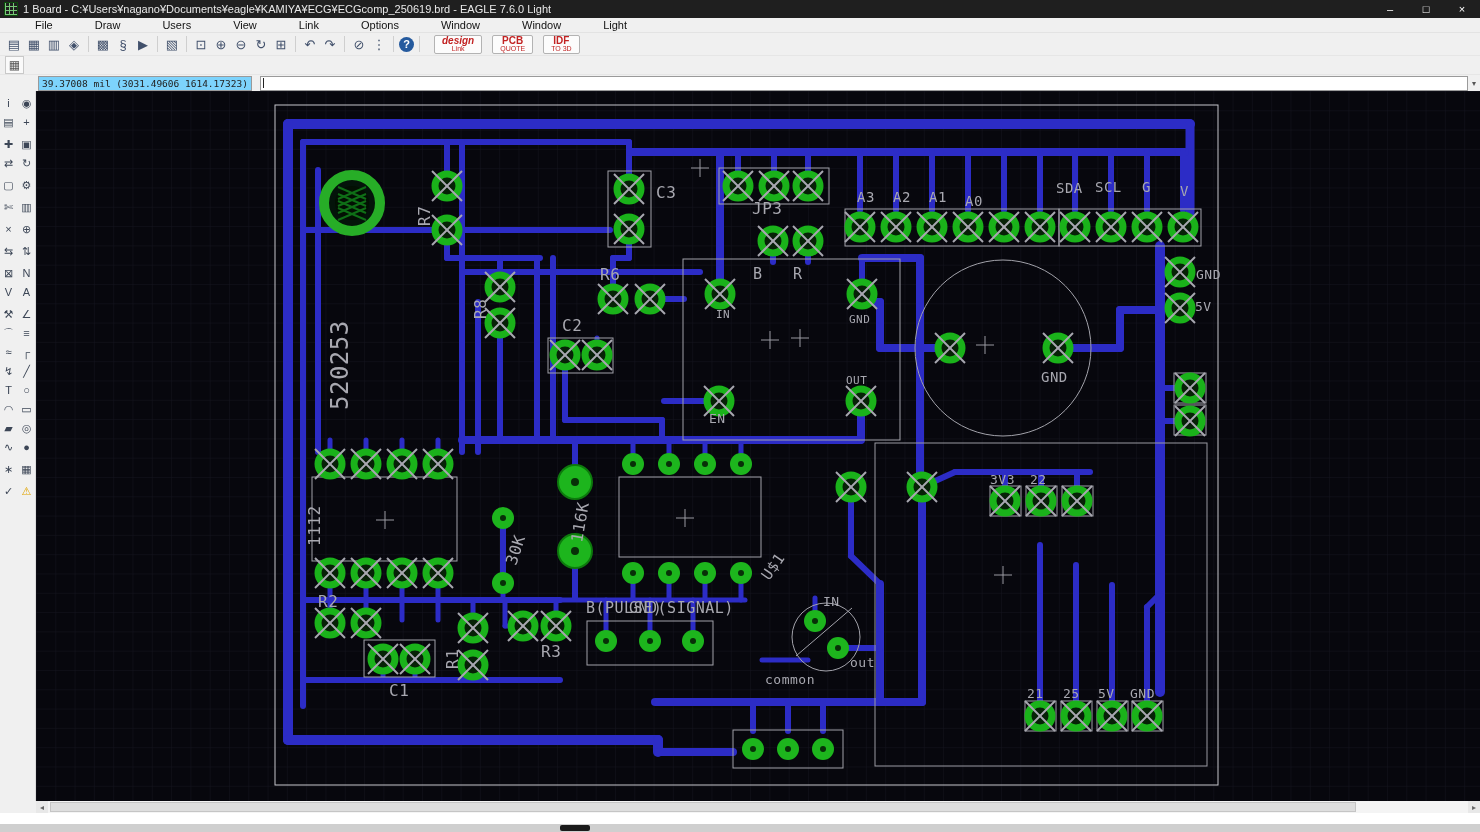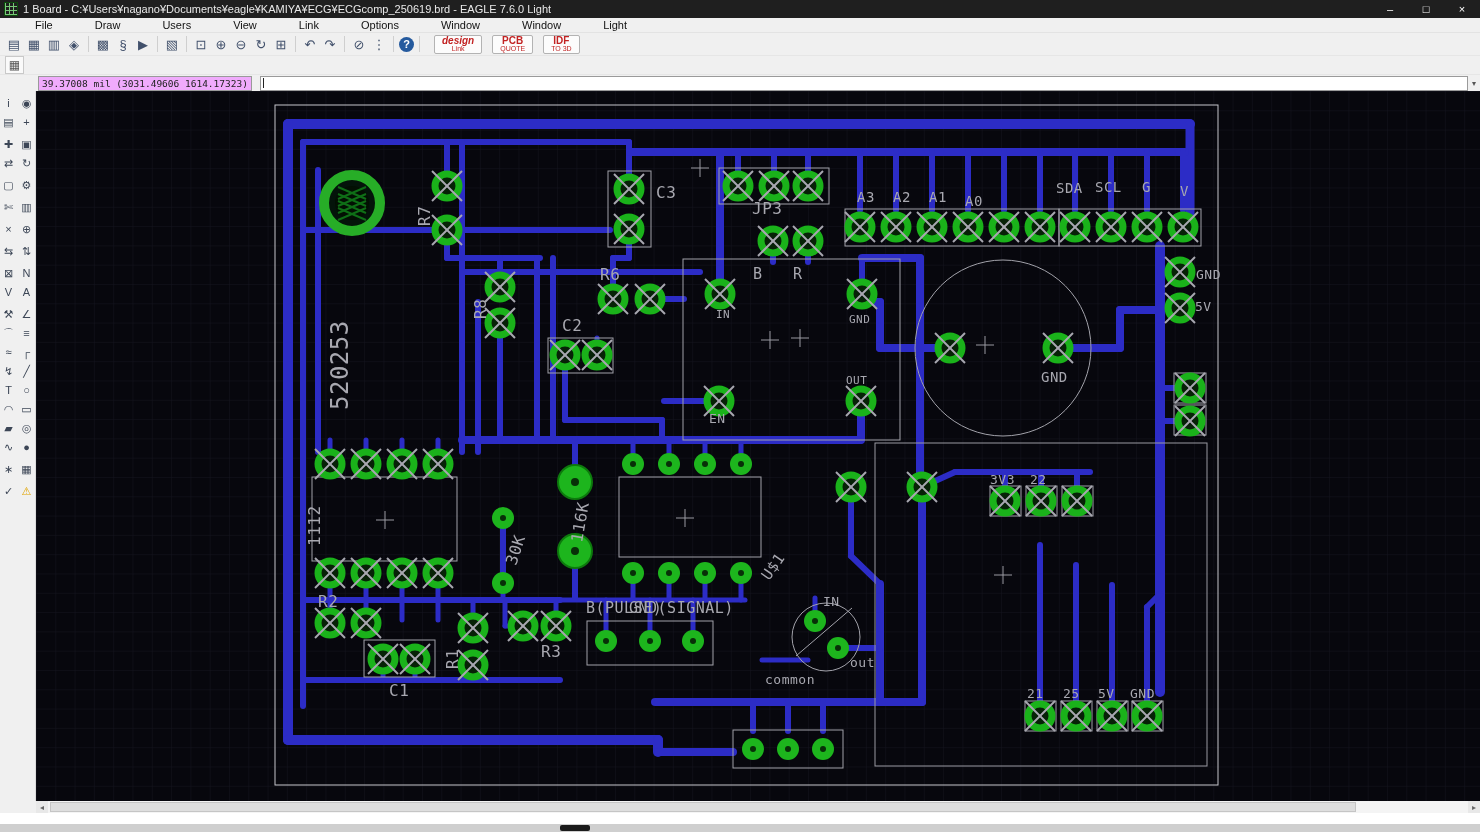--- a/index.html
+++ b/index.html
@@ -35,21 +35,21 @@
   .vline1.script{font-style:italic;}
   .vline2{color:#c22323;font-size:7px;line-height:7px;white-space:nowrap;}
   
   .parambar{height:19px;background:#f0f0f0;display:flex;align-items:center;padding-left:5px;
             box-sizing:border-box;border-bottom:1px solid #e6e6e6;}
   .gridbtn{width:17px;height:16px;border:1px solid #c9c9c9;background:#fafafa;display:flex;
            align-items:center;justify-content:center;font-size:12px;color:#555;}
   
   .cmdbar{height:16px;background:#f0f0f0;display:flex;align-items:center;
           padding-left:38px;box-sizing:border-box;}
-  .coords{background:#f0abfc;border:1px solid #9a9a9a;font-family:"DejaVu Sans Mono",monospace;
+  .coords{background:#7dd3fc;border:1px solid #9a9a9a;font-family:"DejaVu Sans Mono",monospace;
           font-size:9.5px;color:#222;padding:0 3px;height:13px;line-height:13px;white-space:nowrap;}
   .cmdinput{flex:1;background:#fff;border:1px solid #9a9a9a;height:13px;margin-left:8px;
             display:flex;align-items:center;padding-left:2px;font-family:"DejaVu Sans Mono",monospace;
             font-size:10px;color:#222;}
   .caret{display:inline-block;width:1px;height:10px;background:#222;
          animation:blink 1s steps(1) infinite;}
   @keyframes blink{50%{opacity:0;}}
   .cmddrop{width:12px;height:15px;display:flex;align-items:center;justify-content:center;
            font-size:8px;color:#555;}
   

